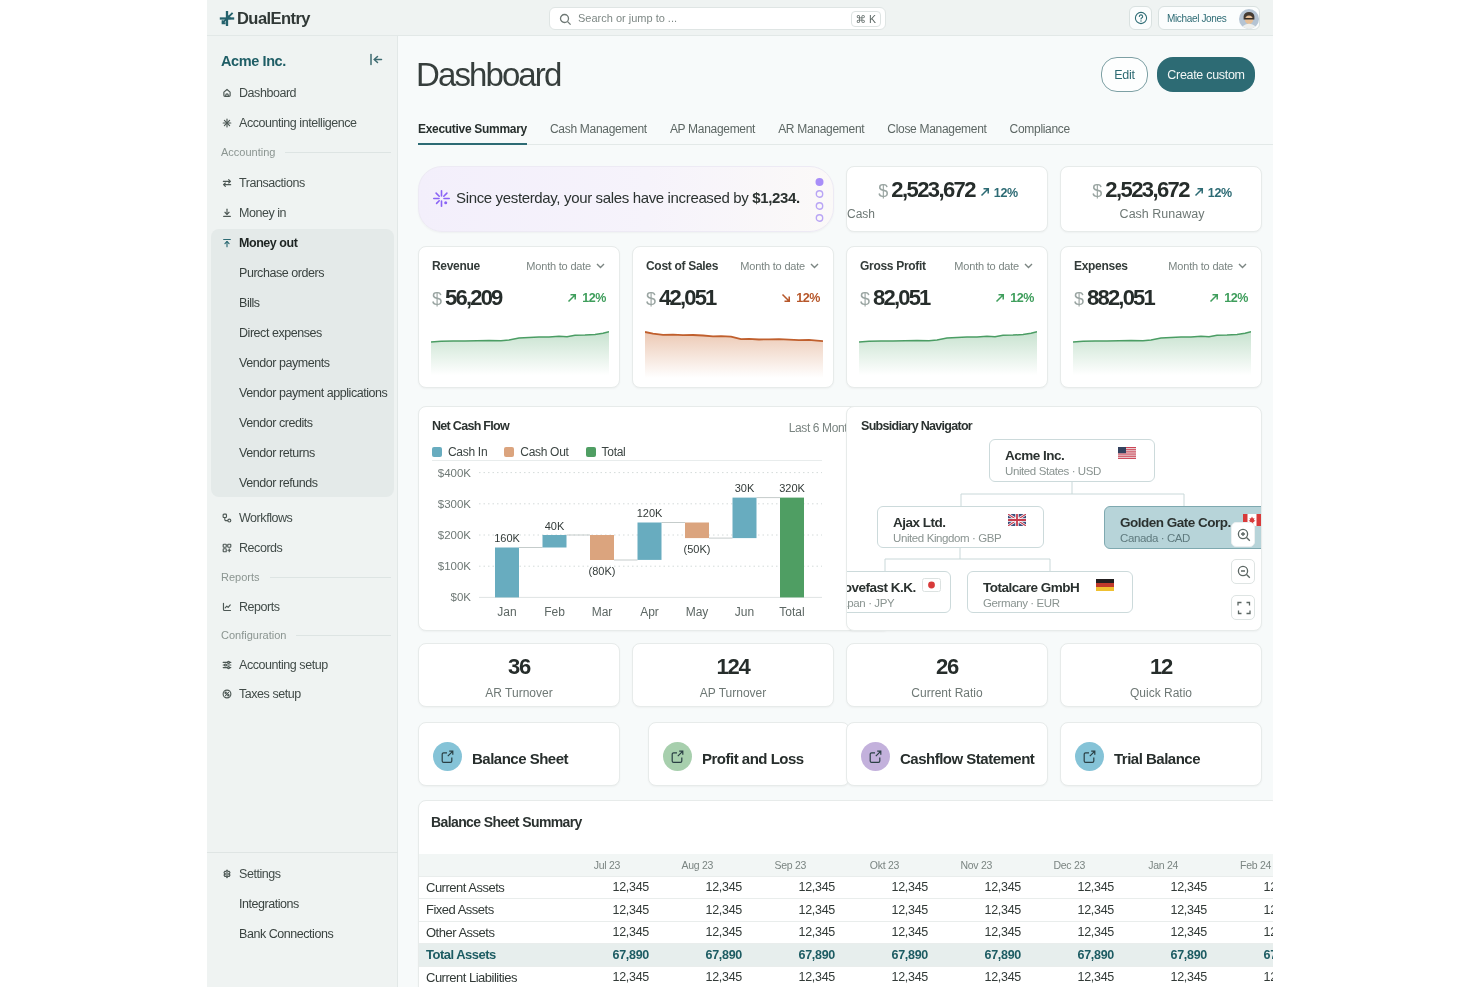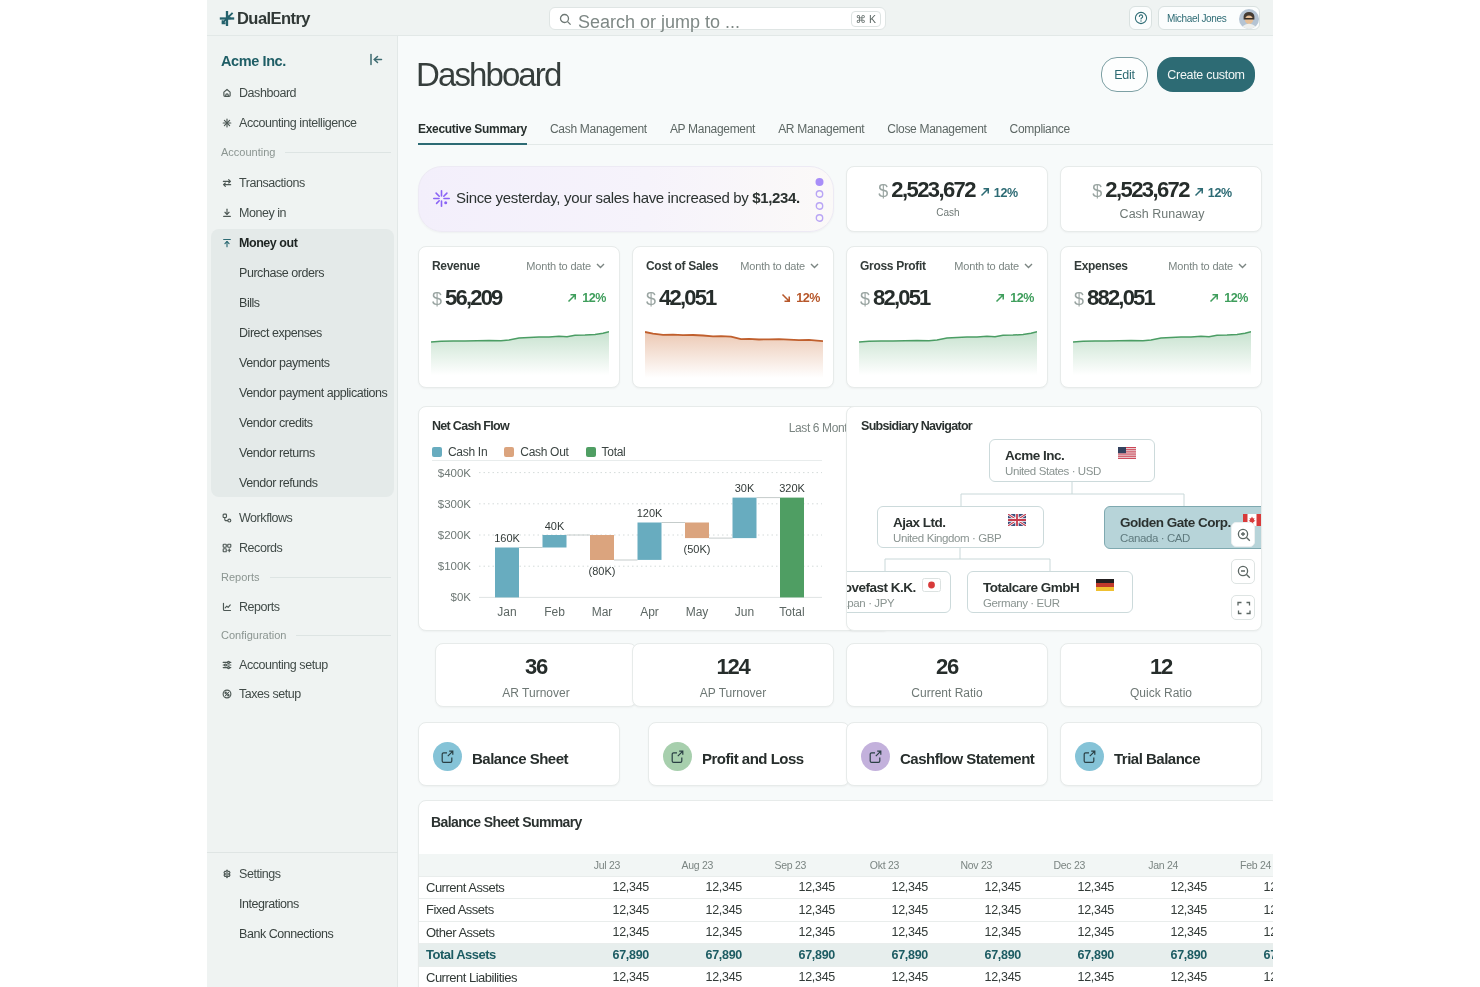--- a/index.html
+++ b/index.html
@@ -7,21 +7,21 @@
 #app { position:absolute; left:207px; top:0; width:1066px; height:987px; background:#fff; overflow:hidden; }
 #topbar { position:absolute; left:0; top:0; width:1066px; height:36px; background:#eff3f2; border-bottom:1px solid #e2e8e7; z-index:5;}
 #sidebar { position:absolute; left:0; top:36px; width:191px; height:951px; background:#eff3f2; border-right:1px solid #e2e8e7; }
 #main { position:absolute; left:191px; top:36px; width:875px; height:951px; background:#f7fafa; overflow:hidden; }
 .abs { position:absolute; }
 .card { position:absolute; background:#fff; border:1px solid #e7ebea; border-radius:8px; box-shadow:0 1px 2px rgba(18,26,34,0.04); }
 svg { display:block; }
 
 #logo-text { position:absolute; left:30px; top:9px; font-size:16.5px; font-weight:700; color:#303836; letter-spacing:-0.55px; }
 #searchbox { position:absolute; left:342px; top:7px; width:337px; height:23px; background:#fff; border:1px solid #dfe5e4; border-radius:6px; }
-#searchbox .ph { position:absolute; left:28px; top:4px; font-size:18px; color:#7e8885; }
+#searchbox .ph { position:absolute; left:28px; top:4px; font-size:11px; color:#7e8885; }
 #cmdk { position:absolute; right:4px; top:3px; height:16px; padding:1px 4px; border:1px solid #dde3e2; border-radius:4px; font-size:10.5px; color:#5d6865; background:#fff; }
 .topbtn { position:absolute; top:6px; height:24px; background:#fbfdfd; border:1px solid #d9e1e0; border-radius:6px; }
 
 .nav { position:absolute; left:0; width:191px; height:30px; display:flex; align-items:center; padding-left:15px; font-size:12.5px; color:#414b48; letter-spacing:-0.45px; white-space:nowrap; overflow:hidden; }
 .nav .ic { width:10px; height:10px; margin-right:7px; flex:0 0 10px; }
 .nav.sub { padding-left:32px; color:#39423f; }
 .sec { position:absolute; left:14px; height:16px; font-size:11px; color:#8b9591; display:flex; align-items:center; width:170px; }
 .sec .line { flex:1; height:1px; background:#dde4e3; margin-left:10px; }
 
 .h1 { position:absolute; left:18px; top:20px; font-size:33px; font-weight:500; color:#363e3c; letter-spacing:-1.9px; }
@@ -244,21 +244,21 @@
     </div>
     <div class="card" style="left:448px;top:130px;width:202px;height:66px;">
       <div class="abs" style="left:0;top:10px;width:202px;display:flex;justify-content:center;align-items:baseline;">
         <span style="font-size:18px;color:#9aa5a2;margin-right:3px;">$</span>
         <span style="font-size:22px;color:#262d2b;font-weight:600;letter-spacing:-1.6px;">2,523,672</span>
         <svg style="margin-left:5px;" width="11" height="10" viewBox="0 0 11 10">
             <path d="M1.5 8.5 L8 2 M3.5 1.8 L8.3 1.7 L8.2 6.5" fill="none" stroke="#2d6b74" stroke-width="1.5"></path>
           </svg>
         <span class="pct" style="color:#2d6b74;margin-left:3px;">12%</span>
       </div>
-      <div class="abs" style="left:0;top:40px;width:202px;text-align:center;font-size:10px;color:#6e7875;">Cash</div>
+      <div class="abs" style="left:0;top:40px;width:202px;font-size:12px;color:#6e7875;">Cash</div>
     </div>
     <div class="card" style="left:662px;top:130px;width:202px;height:66px;">
       <div class="abs" style="left:0;top:10px;width:202px;display:flex;justify-content:center;align-items:baseline;">
         <span style="font-size:18px;color:#9aa5a2;margin-right:3px;">$</span>
         <span style="font-size:22px;color:#262d2b;font-weight:600;letter-spacing:-1.6px;">2,523,672</span>
         <svg style="margin-left:5px;" width="11" height="10" viewBox="0 0 11 10">
             <path d="M1.5 8.5 L8 2 M3.5 1.8 L8.3 1.7 L8.2 6.5" fill="none" stroke="#2d6b74" stroke-width="1.5"></path>
           </svg>
         <span class="pct" style="color:#2d6b74;margin-left:3px;">12%</span>
       </div>
@@ -503,21 +503,21 @@
       </div>
       <div class="zb" style="left:384px;top:188px;">
         <svg class="abs" style="left:5px;top:5px" width="14" height="14" viewBox="0 0 14 14">
             <g stroke="#5b6663" stroke-width="1.3" fill="none">
               <path d="M1 4.5 V1.5 H4.5 M9.5 1.5 H12.5 V4.5 M13 9.5 V12.5 H9.5 M4.5 12.5 H1.5 V9.5"></path>
             </g>
           </svg>
       </div>
     </div>
 
-    <div class="card statc" style="left:20px;top:607px;width:202px;height:64px;margin-left:17px;">
+    <div class="card statc" style="left:20px;top:607px;width:202px;height:64px;">
         <div class="n">36</div>
         <div class="l">AR Turnover</div>
       </div>
     <div class="card statc" style="left:234px;top:607px;width:202px;height:64px;">
         <div class="n">124</div>
         <div class="l">AP Turnover</div>
       </div>
     <div class="card statc" style="left:448px;top:607px;width:202px;height:64px;">
         <div class="n">26</div>
         <div class="l">Current Ratio</div>

